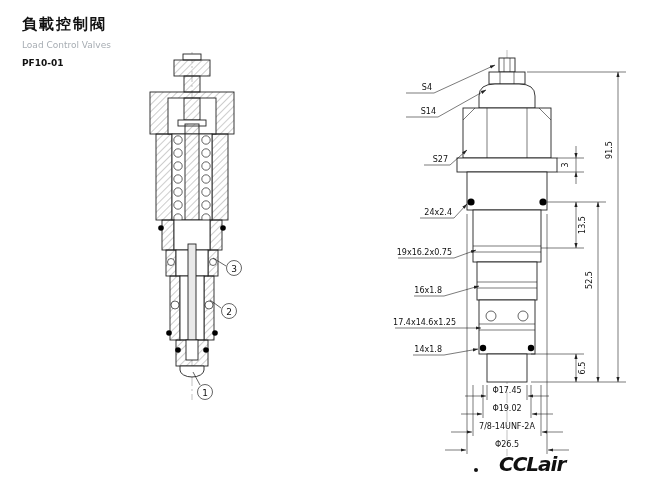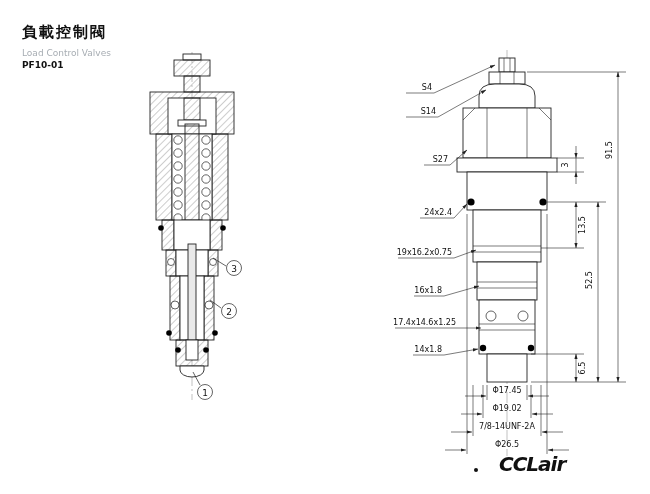--- a/index.html
+++ b/index.html
@@ -1,22 +1,22 @@
 <!DOCTYPE html>
 <html><head>
 <meta charset="utf-8">
 <style>
   * { margin:0; padding:0; box-sizing:border-box; }
   html,body { width:650px; height:494px; background:#fff;
     font-family:"DejaVu Sans","Liberation Sans",sans-serif; color:#111; }
   .page { position:relative; width:650px; height:494px; background:#fff; overflow:hidden; }
-  .titleblock { position:absolute; left:22px; top:24px; line-height:1.15; }
+  .titleblock { position:absolute; left:22px; top:16px; line-height:1.15; }
   .title-zh { font-size:15px; font-weight:bold; letter-spacing:2px; color:#111; }
   .title-en { font-size:9px; color:#a7adb3; margin-top:7px; }
-  .model { font-size:9px; font-weight:bold; color:#111; margin-top:1px; }
+  .model { font-size:9px; font-weight:bold; color:#111; margin-top:7px; }
   svg.drawing { position:absolute; left:0; top:0; }
   svg text { font-family:"DejaVu Sans","Liberation Sans",sans-serif; fill:#111; }
   .t8 { font-size:8px; }
   .co { font-size:9px; }
   .logo { position:absolute; left:474px; top:452px; display:flex; align-items:baseline; gap:21px; white-space:nowrap; }
   .logo-mark { width:4px; height:4px; background:#111; border-radius:50%; align-self:flex-end; margin-bottom:4px; }
   .logo-brand { font-size:20px; font-weight:bold; font-style:italic; letter-spacing:-1px; color:#111; }
   .logo-company { font-size:17px; font-weight:bold; color:#111; letter-spacing:1px; }
 </style>
 </head>

